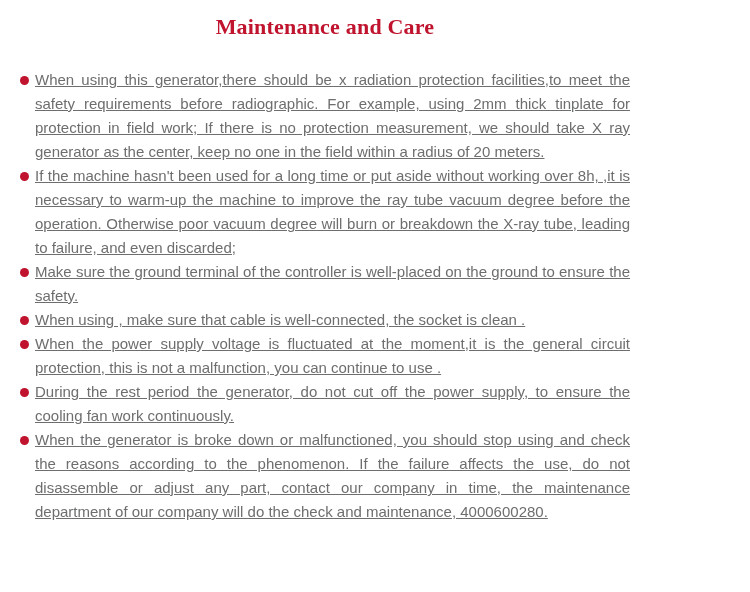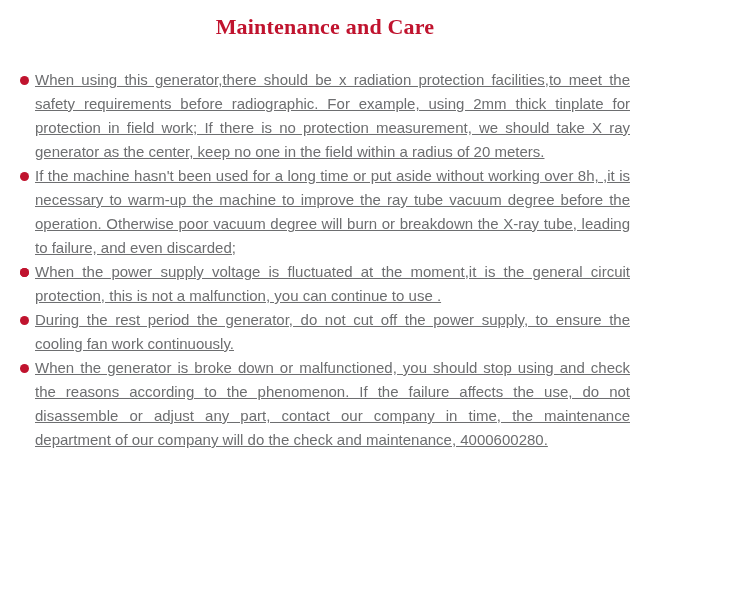--- a/index.html
+++ b/index.html
@@ -63,23 +63,28 @@
     <span class="dot"></span>
     <span class="bullet-text">When using this generator,there should be x radiation protection facilities,to meet the safety requirements before radiographic. For example, using 2mm thick tinplate for protection in field work; If there is no protection measurement, we should take X ray generator as the center, keep no one in the field within a radius of 20 meters.</span>
   </li>
 
   <li class="bullet-item">
     <span class="dot"></span>
     <span class="bullet-text">If the machine hasn't been used for a long time or put aside without working over 8h, ,it is necessary to warm-up the machine to improve the ray tube vacuum degree before the operation. Otherwise poor vacuum degree will burn or breakdown the X-ray tube, leading to failure, and even discarded;</span>
   </li>
 
 
+  <li class="bullet-item">
+    <span class="dot"></span>
+    <span class="bullet-text">Make sure the ground terminal of the controller is well-placed on the ground to ensure the safety.</span>
+  </li>
 
   <li class="bullet-item">
     <span class="dot"></span>
+    <span class="bullet-text">When using , make sure that cable is well-connected, the socket is clean .</span>
   </li>
 
   <li class="bullet-item">
     <span class="dot"></span>
     <span class="bullet-text">When the power supply voltage is fluctuated at the moment,it is the general circuit protection, this is not a malfunction, you can continue to use .</span>
   </li>
 
   <li class="bullet-item">
     <span class="dot"></span>
     <span class="bullet-text">During the rest period the generator, do not cut off the power supply, to ensure the cooling fan work continuously.</span>

